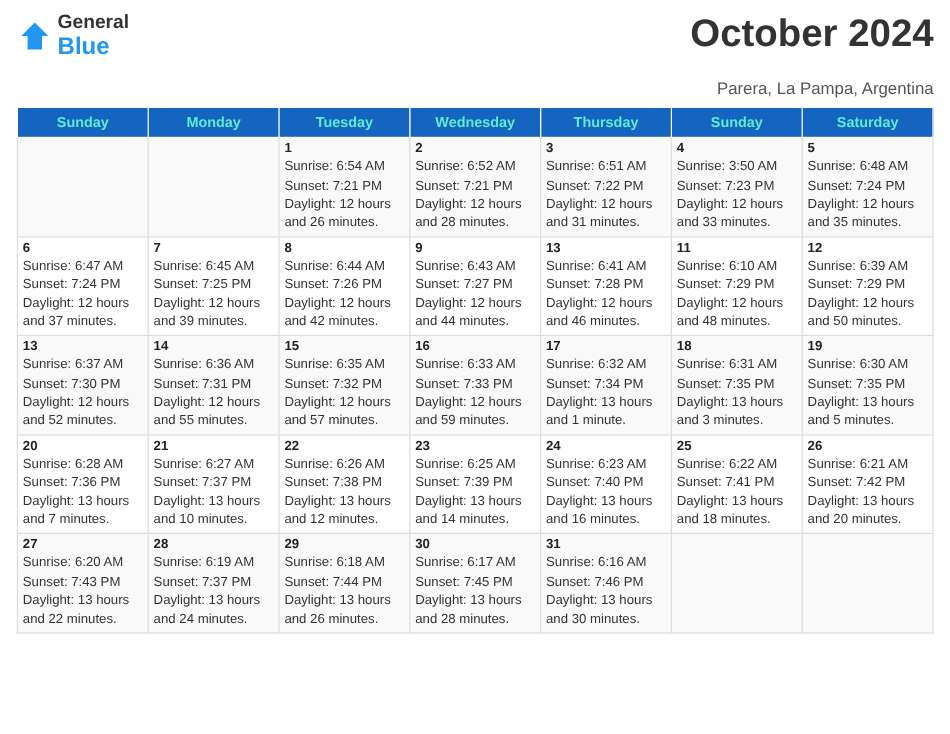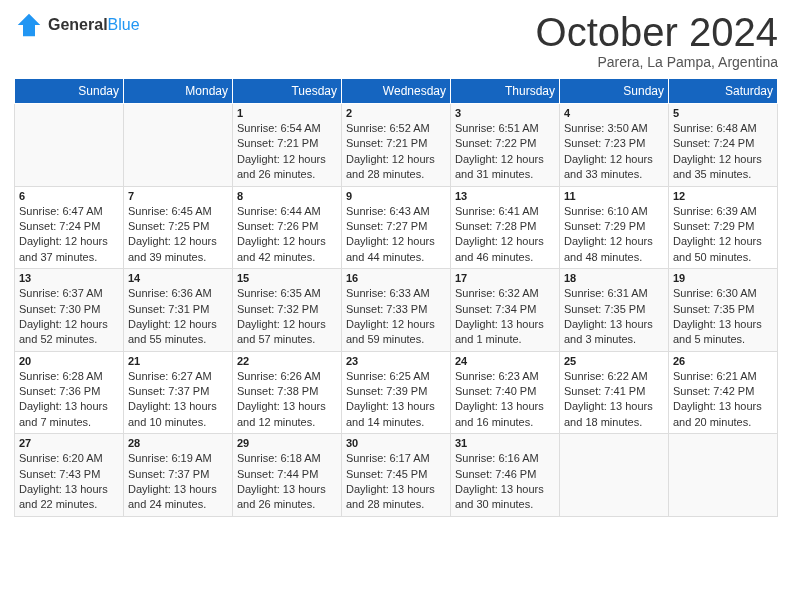--- a/index.html
+++ b/index.html
@@ -21,63 +21,64 @@
       align-items: flex-start;
       margin-bottom: 8px;
     }
     .logo {
       display: flex;
       align-items: center;
       gap: 4px;
     }
     .logo-text {
       display: flex;
-      flex-direction: row;
+      flex-direction: column;
       line-height: 1.1;
       justify-content: flex-end;
     }
     .logo-general {
       font-size: 16px;
       font-weight: bold;
       color: #333;
     }
     .logo-blue {
-      font-size: 16px;
-      font-weight: normal;
+      font-size: 20px;
+      font-weight: bold;
       color: #2196f3;
     }
     .logo-icon {
       width: 30px;
       height: 30px;
     }
     .title-block {
       text-align: right;
     }
     .month-title {
-      font-size: 40px;
-      font-weight: normal;
+      font-size: 32px;
+      font-weight: bold;
       color: #333;
       line-height: 1.1;
     }
     .subtitle {
       font-size: 14px;
       color: #555;
+      margin-top: 20px;
     }
     table {
       width: 100%;
       border-collapse: collapse;
       table-layout: fixed;
     }
     thead tr th {
       background-color: #1565c0;
-      color: #ffffff;
+      color: #5eead4;
       font-size: 12px;
-      font-weight: normal;
+      font-weight: bold;
       padding: 5px 4px;
-      text-align: right;
+      text-align: center;
       border: 1px solid #fff;
     }
     tbody tr td {
       vertical-align: top;
       padding: 3px 4px;
       font-size: 9.5px;
       color: #333;
       border: 1px solid #ddd;
       height: 82px;
       background: #fff;

